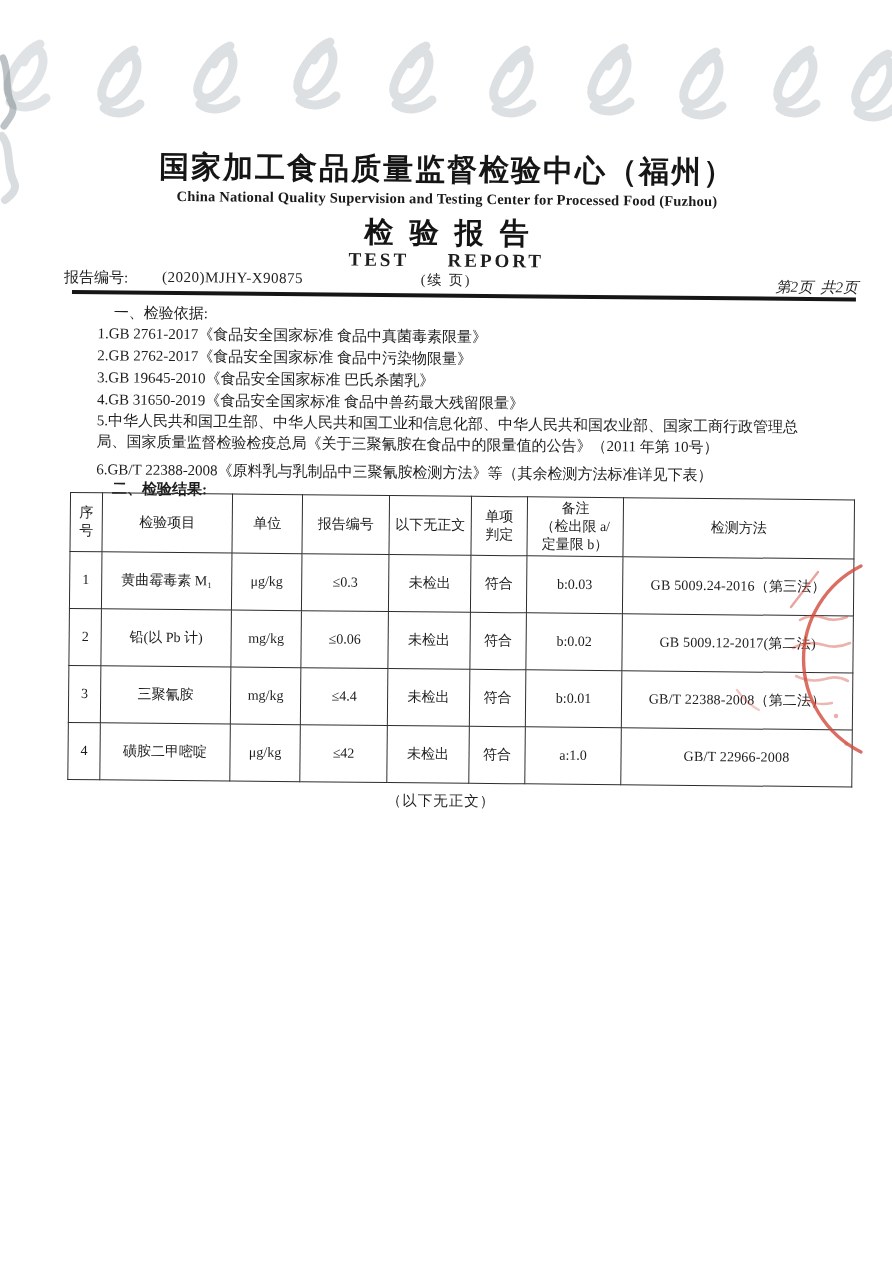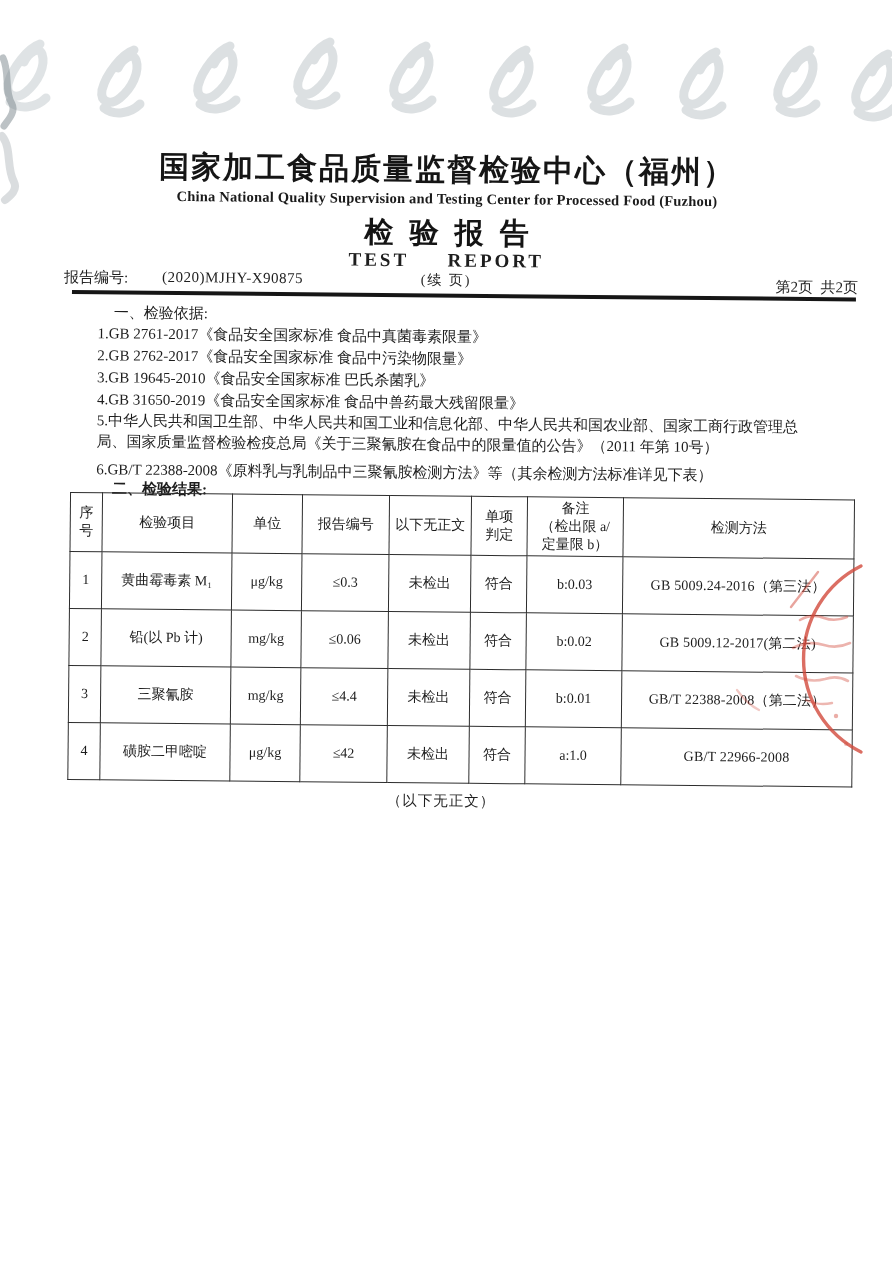--- a/index.html
+++ b/index.html
@@ -19,21 +19,21 @@
   .org-cn{top:146px;font-family:"Liberation Sans","DejaVu Sans",sans-serif;
     font-weight:bold;font-size:30px;letter-spacing:2px;color:#151515;}
   .org-en{top:187px;font-weight:bold;font-size:14.5px;letter-spacing:.2px;color:#1a1a1a;}
   .title-cn{top:210px;font-family:"Liberation Sans","DejaVu Sans",sans-serif;
     font-weight:bold;font-size:29px;color:#141414;white-space:pre;}
   .title-en{top:246px;font-weight:bold;font-size:19px;letter-spacing:3px;white-space:pre;}
   .continued{top:268px;font-size:14px;letter-spacing:2px;}
 
   .meta-label{left:64px;top:268px;font-size:15px;}
   .meta-value{left:162px;top:268px;font-size:15px;letter-spacing:.5px;}
-  .page-ind{right:34px;top:271px;font-size:15px;white-space:pre;}
+  .page-ind{right:34px;top:271px;font-size:15px;white-space:pre;font-style:italic;}
 
   .rule{left:72px;top:290px;width:784px;height:4px;background:#161616;}
 
   .sec-heading{left:114px;font-size:15px;text-align:center;}
   .sec1{top:303px;}
   .sec2{top:479px;font-weight:bold;}
   .std-list{left:98px;top:322px;width:716px;font-size:15px;line-height:22px;}
   .std-item{white-space:normal;}
   .std-item-5{position:absolute;left:98px;top:410px;width:716px;font-size:15px;line-height:21px;}
   .std-item-6{position:absolute;left:98px;top:460px;width:740px;font-size:15px;}

